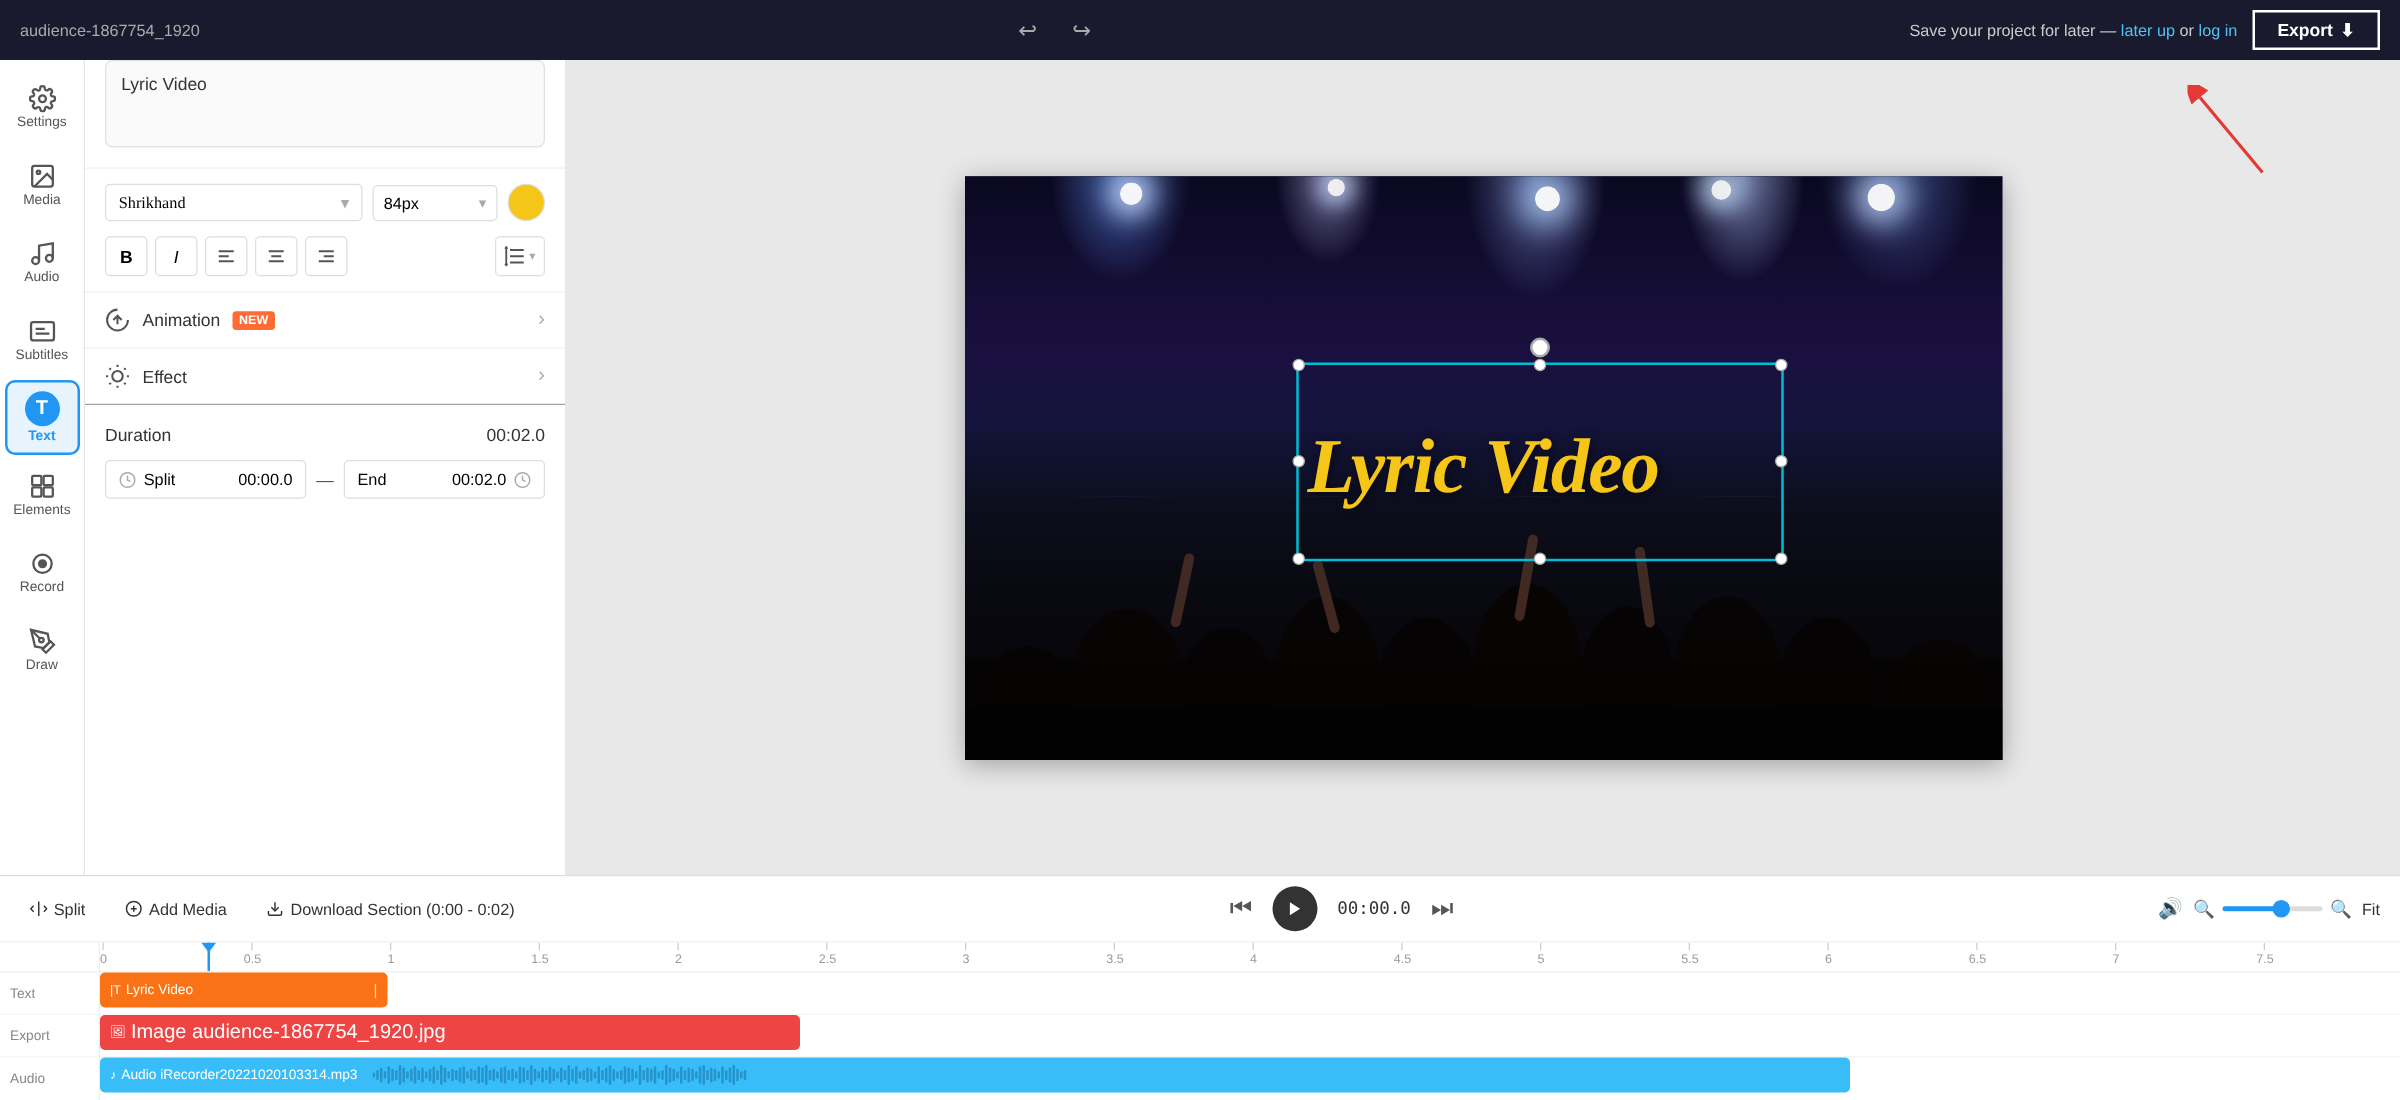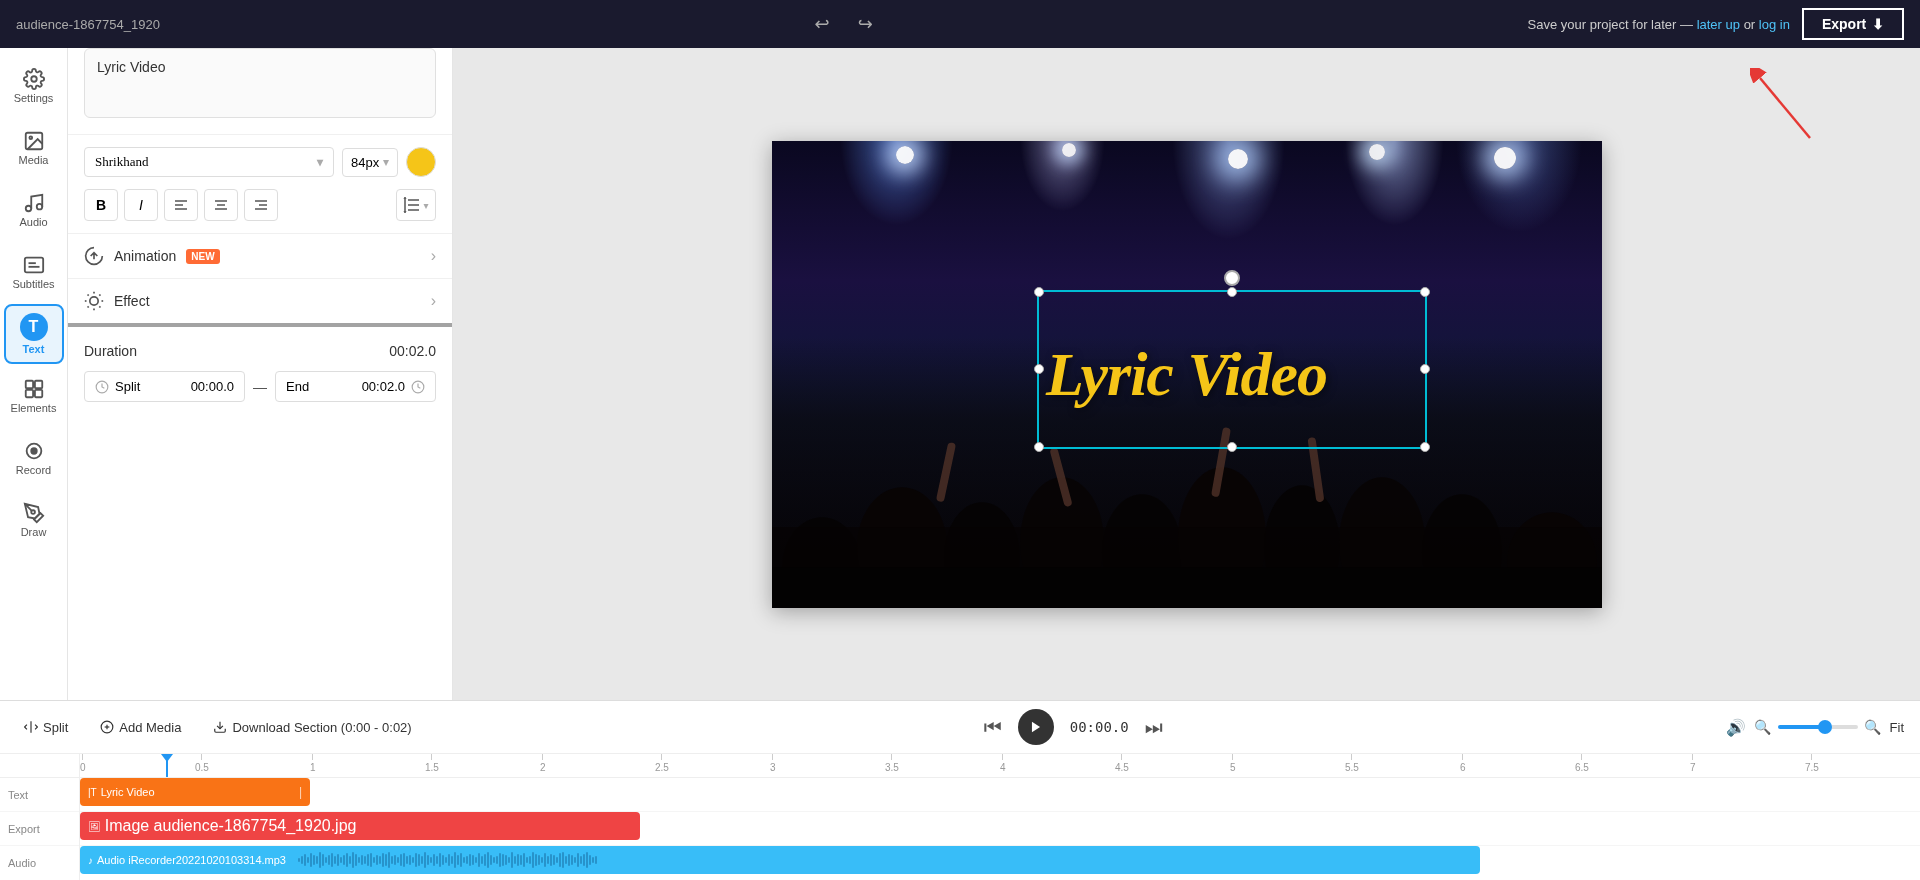--- a/index.html
+++ b/index.html
@@ -55,21 +55,21 @@
     }
     .divider { height: 1px; background: #f0f0f0; margin: 0 0 12px; }
 
     .font-row { display: flex; align-items: center; gap: 8px; padding: 0 16px 12px; }
     .font-select {
       flex: 1; border: 1px solid #ddd; border-radius: 4px; padding: 6px 10px;
       font-size: 13px; font-weight: bold; font-family: serif; background: #fff; cursor: pointer;
       display: flex; align-items: center; justify-content: space-between;
     }
     .size-select {
-      width: 56px; border: 1px solid #ddd; border-radius: 4px; padding: 6px 8px;
+      width: 100px; border: 1px solid #ddd; border-radius: 4px; padding: 6px 8px;
       font-size: 13px; background: #fff; cursor: pointer;
       display: flex; align-items: center; justify-content: space-between;
     }
     .color-dot { width: 30px; height: 30px; border-radius: 50%; background: #f5c518; cursor: pointer; flex-shrink: 0; border: 1px solid #ddd; }
 
     .format-row { display: flex; align-items: center; gap: 6px; padding: 0 16px 12px; }
     .format-btn {
       width: 34px; height: 32px; border: 1px solid #ddd; border-radius: 4px;
       background: #fff; cursor: pointer; display: flex; align-items: center; justify-content: center;
       font-size: 14px;
@@ -87,21 +87,21 @@
     }
 
     .section-row {
       display: flex; align-items: center; justify-content: space-between;
       padding: 12px 16px; cursor: pointer; border-top: 1px solid #f0f0f0;
     }
     .section-row-left { display: flex; align-items: center; gap: 10px; font-size: 14px; color: #333; }
     .new-badge { background: #ff6b35; color: #fff; font-size: 10px; font-weight: bold; padding: 2px 5px; border-radius: 3px; }
     .chevron-right { color: #aaa; font-size: 16px; }
 
-    .duration-section { padding: 16px 16px 8px; border-top: 4px solid #a3a3a3; }
+    .duration-section { padding: 16px 16px 8px; border-top: 1px solid #a3a3a3; }
     .duration-header { display: flex; justify-content: space-between; align-items: center; margin-bottom: 12px; }
     .duration-label { font-size: 14px; color: #333; }
     .duration-value { font-size: 14px; color: #333; }
     .time-row { display: flex; align-items: center; gap: 8px; }
     .time-field {
       flex: 1; border: 1px solid #ddd; border-radius: 4px; padding: 7px 10px;
       font-size: 13px; background: #fff; display: flex; align-items: center; justify-content: space-between;
     }
     .time-separator { color: #555; font-size: 14px; }
 

